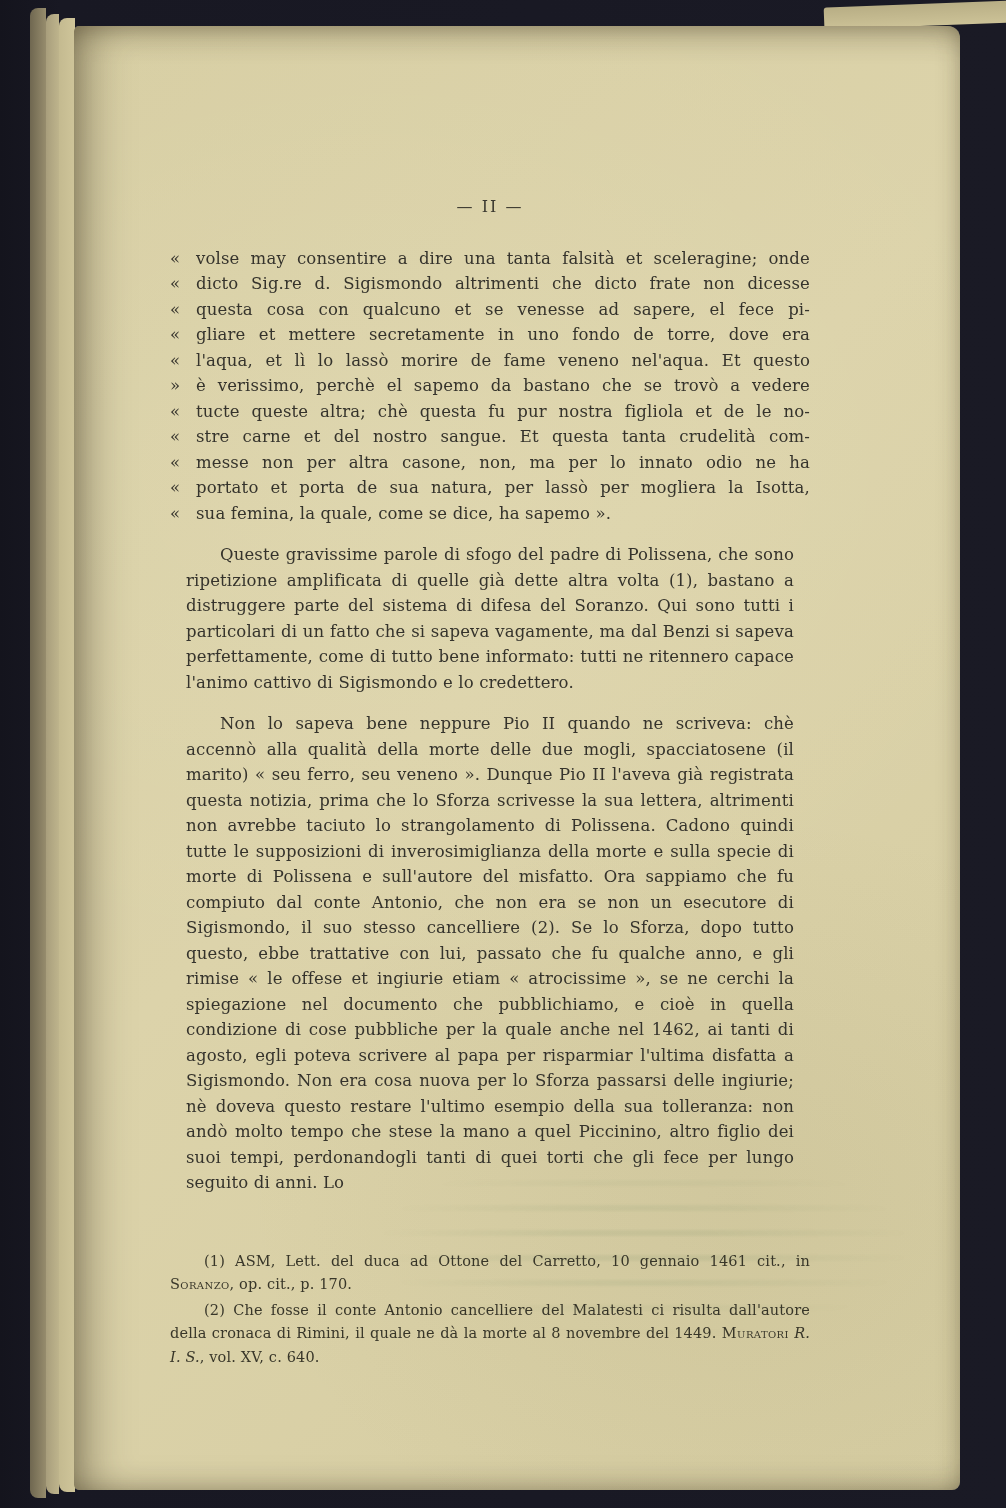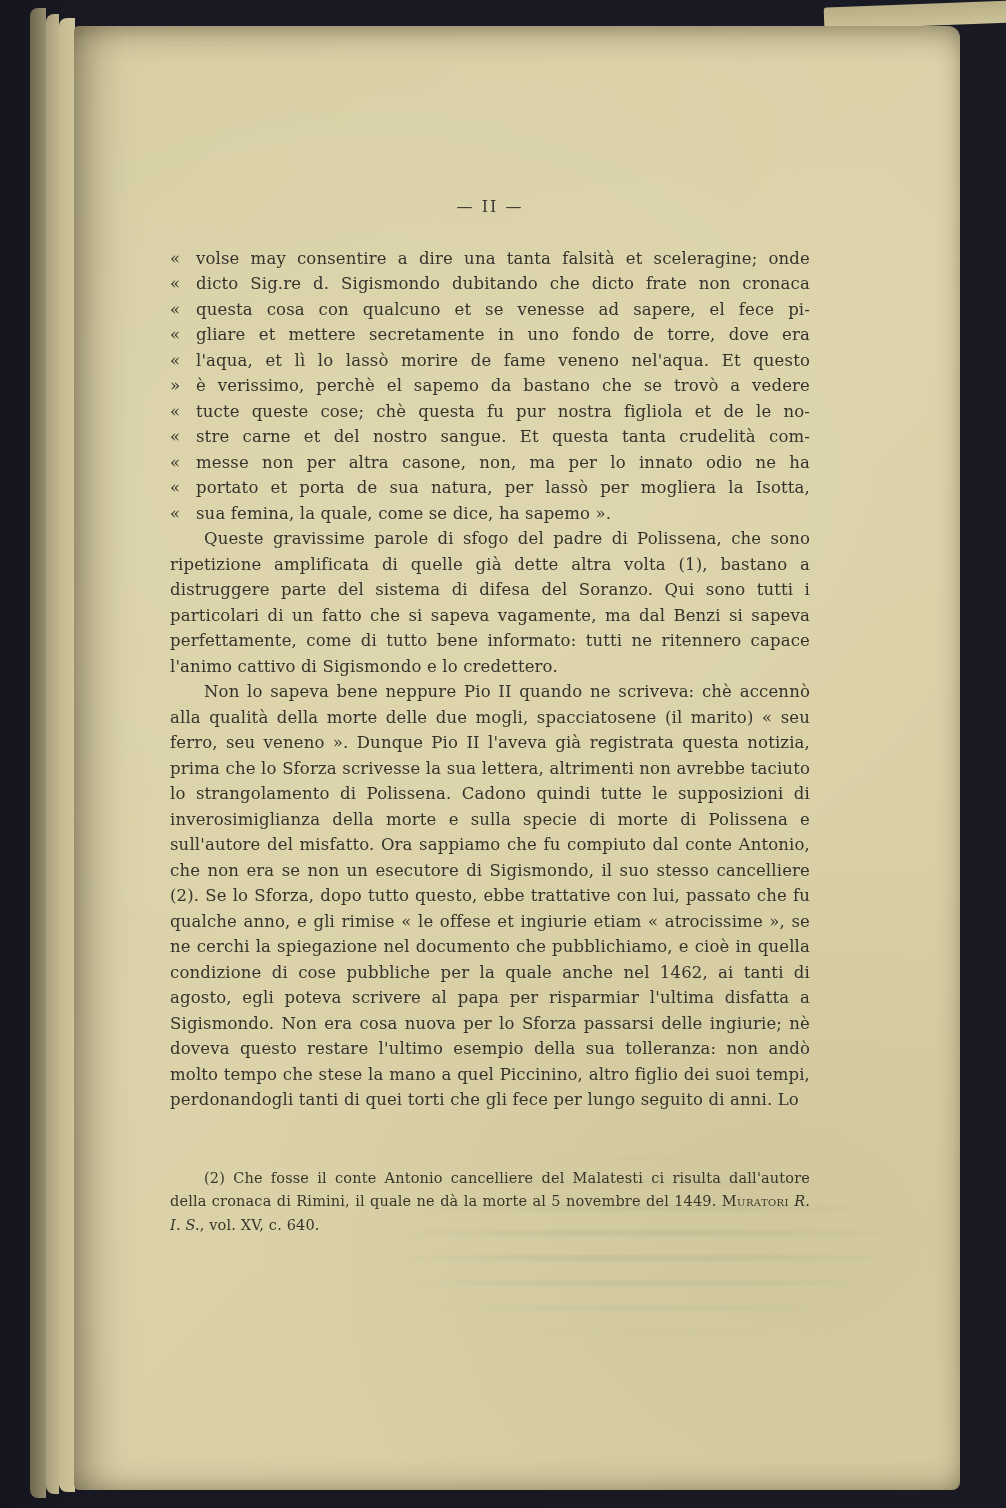--- a/index.html
+++ b/index.html
@@ -42,21 +42,21 @@
       font-size:16.5px;line-height:25.5px;letter-spacing:.15px;}
 
   .pageno{text-align:center;font-size:16px;letter-spacing:2px;margin:0 0 26px 0;color:#3a382f;}
 
   .quote{margin:0;}
   .qline{display:flex;}
   .qmark{width:26px;flex:0 0 26px;}
   .qtext{flex:1;text-align:justify;text-align-last:justify;}
   .qline.qlast .qtext{text-align-last:auto;}
 
-  .para{margin:0;text-align:justify;text-indent:34px;}
+  .para{margin:16px;text-align:justify;text-indent:34px;}
 
   .footnotes{margin-top:54px;font-size:14.5px;line-height:23.5px;color:#383629;}
   .fnote{margin:0 0 2px 0;text-align:justify;text-indent:34px;}
   .sc{font-variant:small-caps;letter-spacing:.4px;}
   .it{font-style:italic;}
 </style>
 </head>
 <body>
 
 <div class="scan">
@@ -69,41 +69,41 @@
     <div class="bleed"></div>
     <div class="content">
       <div class="pageno">— II —</div>
       <div class="quote">
           <div class="qline">
             <span class="qmark">«</span>
             <span class="qtext">volse may consentire a dire una tanta falsità et sceleragine; onde</span>
           </div>
           <div class="qline">
             <span class="qmark">«</span>
-            <span class="qtext">dicto Sig.re d. Sigismondo dubitando che dicto frate non cronaca</span>
+            <span class="qtext">dicto Sig.re d. Sigismondo altrimenti che dicto frate non dicesse</span>
           </div>
           <div class="qline">
             <span class="qmark">«</span>
             <span class="qtext">questa cosa con qualcuno et se venesse ad sapere, el fece pi-</span>
           </div>
           <div class="qline">
             <span class="qmark">«</span>
             <span class="qtext">gliare et mettere secretamente in uno fondo de torre, dove era</span>
           </div>
           <div class="qline">
             <span class="qmark">«</span>
             <span class="qtext">l'aqua, et lì lo lassò morire de fame veneno nel'aqua. Et questo</span>
           </div>
           <div class="qline">
             <span class="qmark">»</span>
             <span class="qtext">è verissimo, perchè el sapemo da bastano che se trovò a vedere</span>
           </div>
           <div class="qline">
             <span class="qmark">«</span>
-            <span class="qtext">tucte queste cose; chè questa fu pur nostra figliola et de le no-</span>
+            <span class="qtext">tucte queste altra; chè questa fu pur nostra figliola et de le no-</span>
           </div>
           <div class="qline">
             <span class="qmark">«</span>
             <span class="qtext">stre carne et del nostro sangue. Et questa tanta crudelità com-</span>
           </div>
           <div class="qline">
             <span class="qmark">«</span>
             <span class="qtext">messe non per altra casone, non, ma per lo innato odio ne ha</span>
           </div>
           <div class="qline">
@@ -113,17 +113,18 @@
           <div class="qline qlast">
             <span class="qmark">«</span>
             <span class="qtext">sua femina, la quale, come se dice, ha sapemo ».</span>
           </div>
         </div>
       <div>
           <p class="para">Queste gravissime parole di sfogo del padre di Polissena, che sono ripetizione amplificata di quelle già dette altra volta (1), bastano a distruggere parte del sistema di difesa del Soranzo. Qui sono tutti i particolari di un fatto che si sapeva vagamente, ma dal Benzi si sapeva perfettamente, come di tutto bene informato: tutti ne ritennero capace l'animo cattivo di Sigismondo e lo credettero.</p>
           <p class="para">Non lo sapeva bene neppure Pio II quando ne scriveva: chè accennò alla qualità della morte delle due mogli, spacciatosene (il marito) « seu ferro, seu veneno ». Dunque Pio II l'aveva già registrata questa notizia, prima che lo Sforza scrivesse la sua lettera, altrimenti non avrebbe taciuto lo strangolamento di Polissena. Cadono quindi tutte le supposizioni di inverosimiglianza della morte e sulla specie di morte di Polissena e sull'autore del misfatto. Ora sappiamo che fu compiuto dal conte Antonio, che non era se non un esecutore di Sigismondo, il suo stesso cancelliere (2). Se lo Sforza, dopo tutto questo, ebbe trattative con lui, passato che fu qualche anno, e gli rimise « le offese et ingiurie etiam « atrocissime », se ne cerchi la spiegazione nel documento che pubblichiamo, e cioè in quella condizione di cose pubbliche per la quale anche nel 1462, ai tanti di agosto, egli poteva scrivere al papa per risparmiar l'ultima disfatta a Sigismondo. Non era cosa nuova per lo Sforza passarsi delle ingiurie; nè doveva questo restare l'ultimo esempio della sua tolleranza: non andò molto tempo che stese la mano a quel Piccinino, altro figlio dei suoi tempi, perdonandogli tanti di quei torti che gli fece per lungo seguito di anni. Lo</p>
         </div>
       <div class="footnotes">
-          <p class="fnote"><span>(2) Che fosse il conte Antonio cancelliere del Malatesti ci risulta dall'autore della cronaca di Rimini, il quale ne dà la morte al 5 novembre del 1449. </span><span class="sc">Muratori</span><span> </span><span class="it">R. I. S.</span><span>, vol. XV, c. 640.</span></p>
+          <p class="fnote"><span>(1) ASM, Lett. del duca ad Ottone del Carretto, 10 gennaio 1461 cit., in </span><span class="sc">Soranzo</span><span>, op. cit., p. 170.</span></p>
+          <p class="fnote"><span>(2) Che fosse il conte Antonio cancelliere del Malatesti ci risulta dall'autore della cronaca di Rimini, il quale ne dà la morte al 8 novembre del 1449. </span><span class="sc">Muratori</span><span> </span><span class="it">R. I. S.</span><span>, vol. XV, c. 640.</span></p>
         </div>
     </div>
   </div>
 </div>
 
 </body></html>

